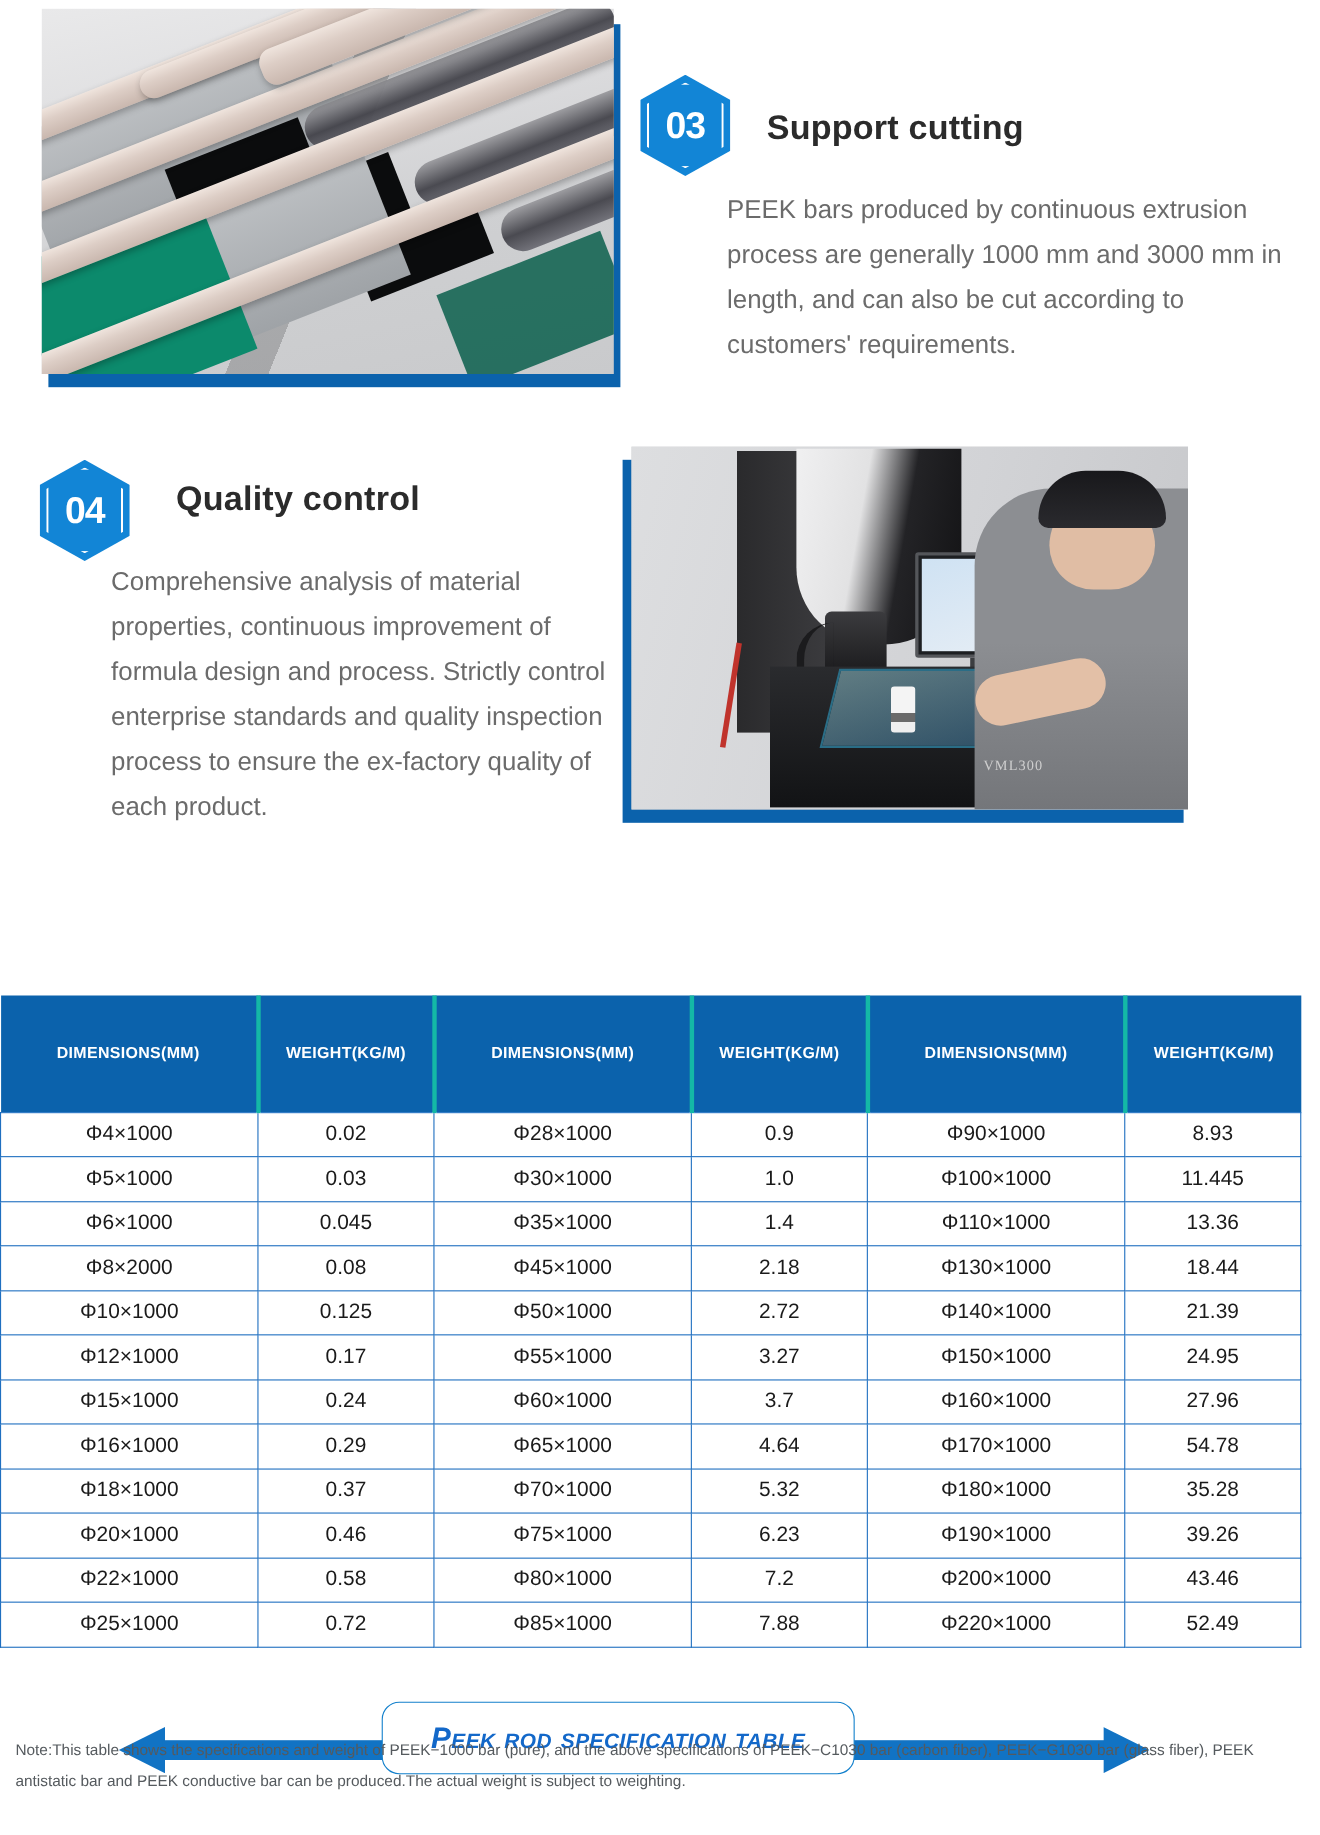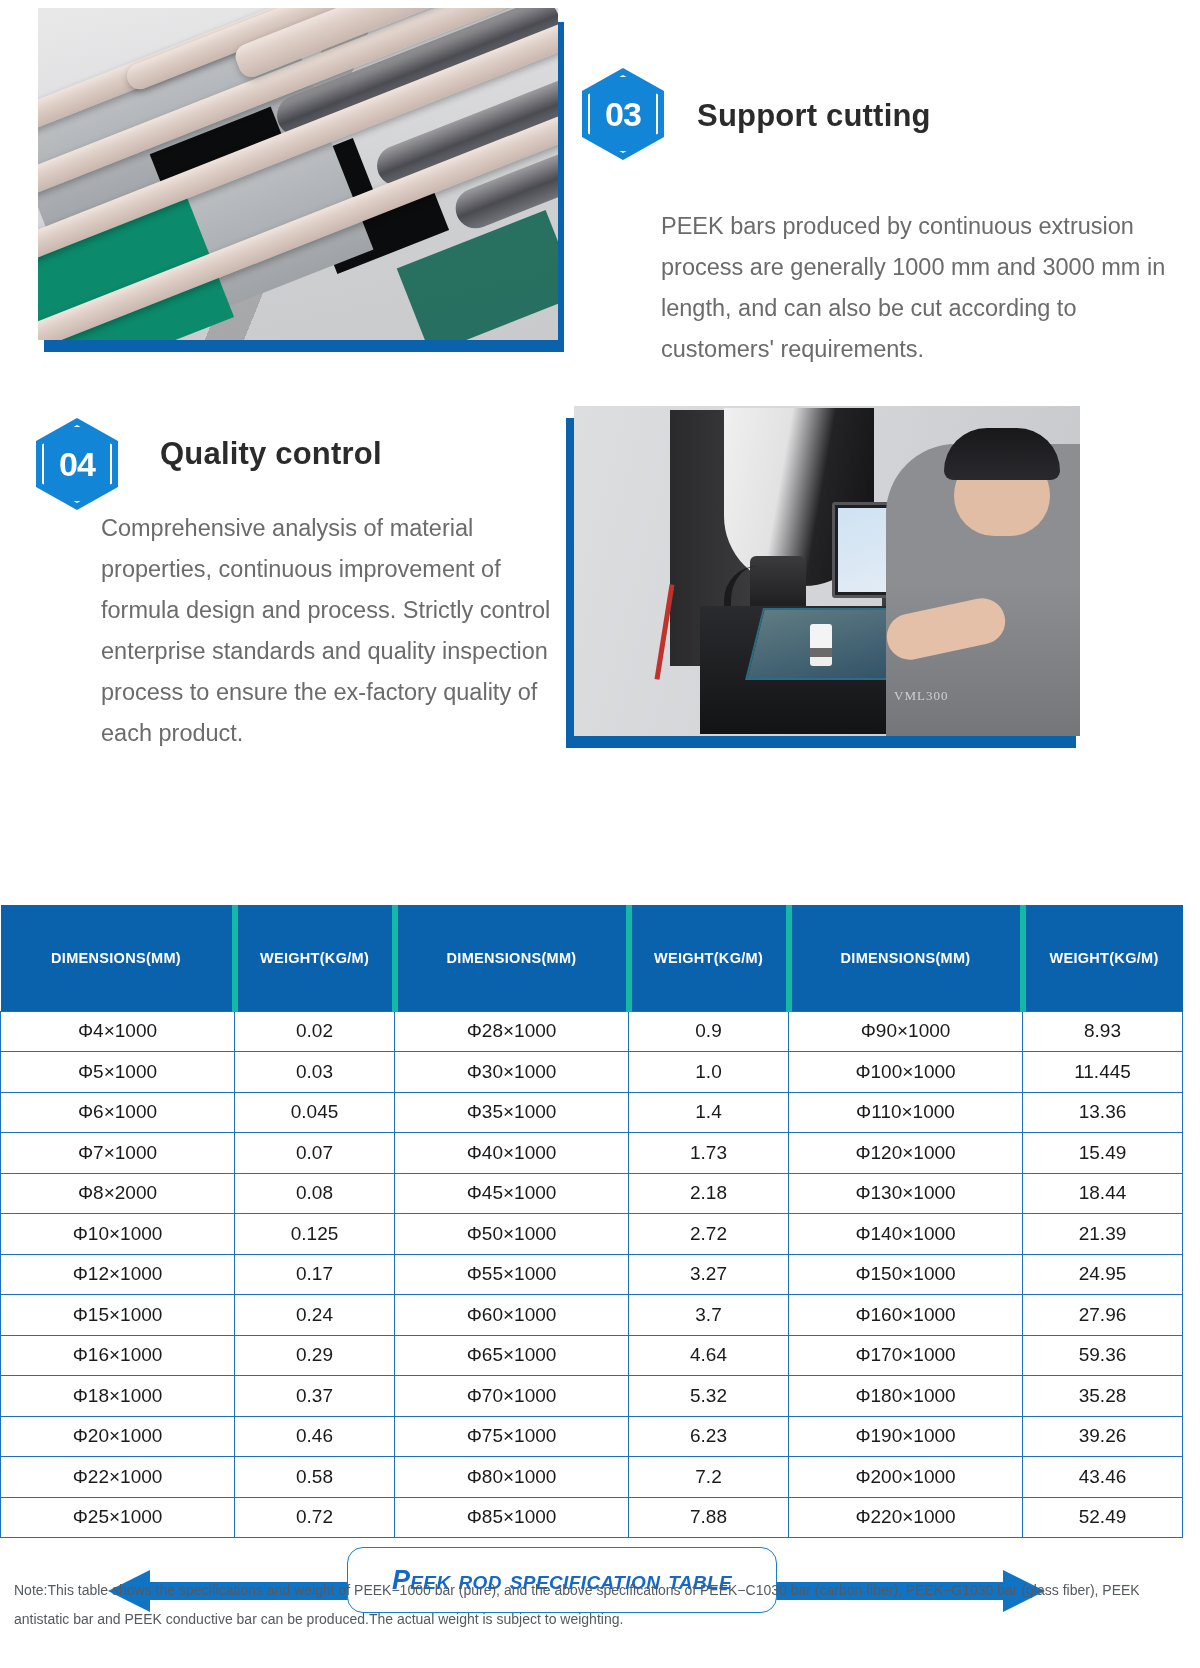--- a/index.html
+++ b/index.html
@@ -144,21 +144,21 @@
     color:#1368c9; font-style:italic; font-weight:bold; font-size:27px;
     font-variant: small-caps; letter-spacing:.4px; white-space:nowrap;
   }
 
   
   .table-wrap { position:absolute; left:0; top:905px; width:1100px; }
   table.spec { border-collapse:collapse; width:1100px; table-layout:fixed; }
   table.spec th {
     background:#0b62ac; color:#fff; font-size:14.5px; font-weight:bold;
     height:106px; vertical-align:middle; letter-spacing:.3px;
-    border-right:6px solid #14b8a6;
+    border-right:4px solid #14b8a6;
   }
   table.spec th:last-child { border-right:none; }
   table.spec td {
     height:40.5px; text-align:center; font-size:19px; color:#1a1a1a;
     border:1px solid #1f6fc0; background:#fff;
   }
   table.spec col.dim { width:234px; }
   table.spec col.wt  { width:160px; }
 
   .note {
@@ -193,21 +193,21 @@
   </div>
 
   <div class="num-badge" style="left:566px; top:68px;">
     <div class="hexo"></div>
     <div class="hexi"></div>
     <div class="hexnum">03</div>
   </div>
 
   <div class="sec-title" style="left:681px; top:98px;">Support cutting</div>
 
-  <div class="sec-body" style="left:645px; top:170px; width:525px;margin-top:36px;">PEEK bars produced by continuous extrusion process are generally 1000 mm and 3000 mm in length, and can also be cut according to customers' requirements.</div>
+  <div class="sec-body" style="left:645px; top:170px; width:525px;">PEEK bars produced by continuous extrusion process are generally 1000 mm and 3000 mm in length, and can also be cut according to customers' requirements.</div>
 </div>
 
 <div class="sec04"></div>
 
 <div class="num-badge" style="left:36px; top:418px;">
   <div class="hexo"></div>
   <div class="hexi"></div>
   <div class="hexnum">04</div>
 </div>
 
@@ -291,28 +291,20 @@
         </tr>
         <tr>
           <td>Φ6×1000</td>
           <td>0.045</td>
           <td>Φ35×1000</td>
           <td>1.4</td>
           <td>Φ110×1000</td>
           <td>13.36</td>
         </tr>
         <tr>
-          <td>Φ7×1000</td>
-          <td>0.07</td>
-          <td>Φ40×1000</td>
-          <td>1.73</td>
-          <td>Φ120×1000</td>
-          <td>15.49</td>
-        </tr>
-        <tr>
           <td>Φ8×2000</td>
           <td>0.08</td>
           <td>Φ45×1000</td>
           <td>2.18</td>
           <td>Φ130×1000</td>
           <td>18.44</td>
         </tr>
         <tr>
           <td>Φ10×1000</td>
           <td>0.125</td>
@@ -336,21 +328,21 @@
           <td>3.7</td>
           <td>Φ160×1000</td>
           <td>27.96</td>
         </tr>
         <tr>
           <td>Φ16×1000</td>
           <td>0.29</td>
           <td>Φ65×1000</td>
           <td>4.64</td>
           <td>Φ170×1000</td>
-          <td>59.36</td>
+          <td>54.78</td>
         </tr>
         <tr>
           <td>Φ18×1000</td>
           <td>0.37</td>
           <td>Φ70×1000</td>
           <td>5.32</td>
           <td>Φ180×1000</td>
           <td>35.28</td>
         </tr>
         <tr>

